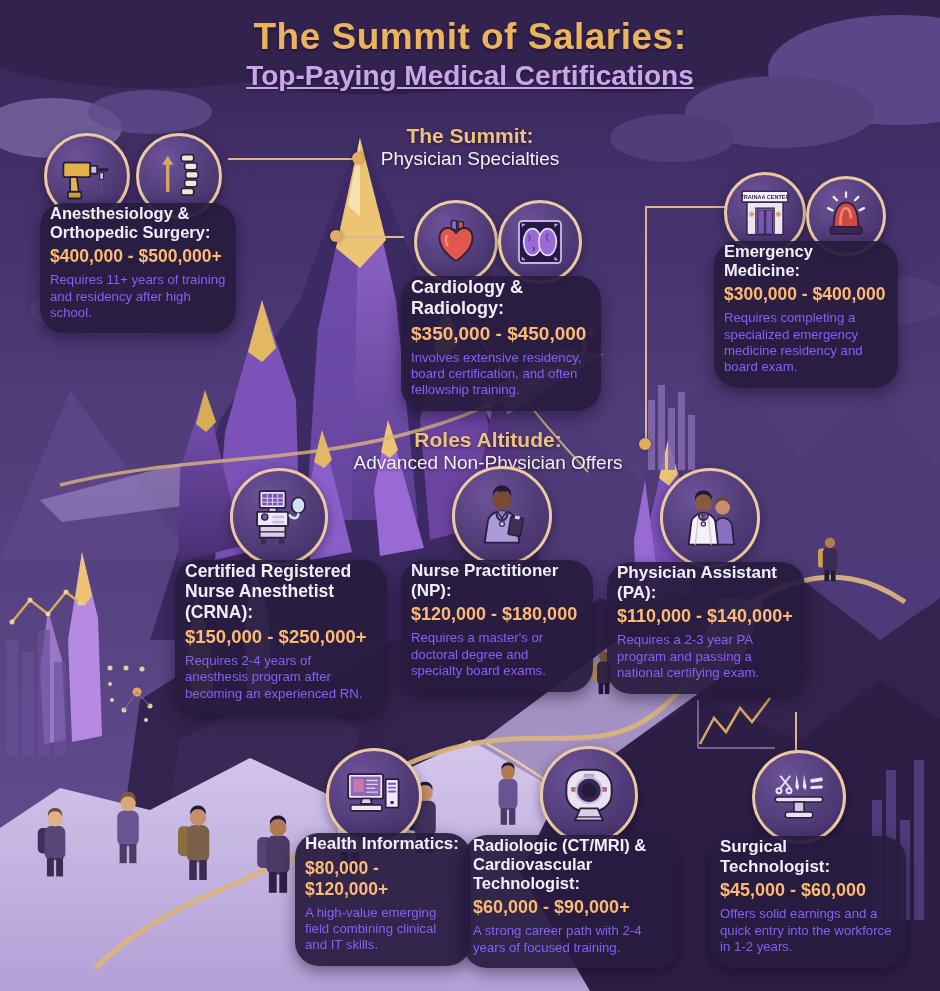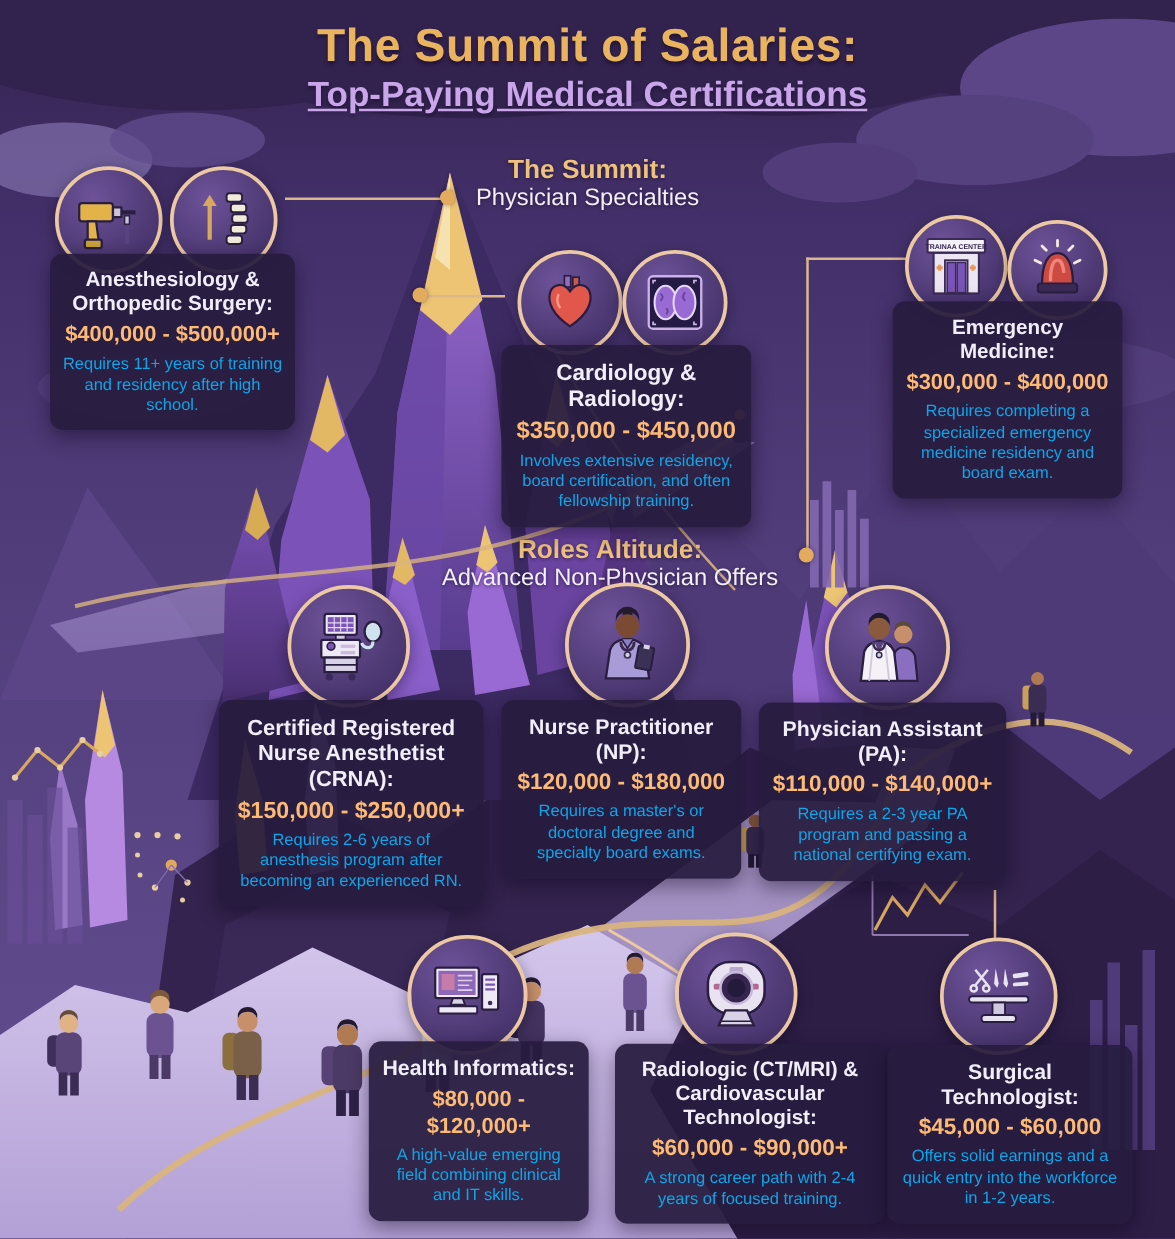--- a/index.html
+++ b/index.html
@@ -13,27 +13,27 @@
   
   .main-title{left:0;right:0;top:16px;text-align:center;}
   .title-line1{font-size:37px;font-weight:bold;color:#eab45e;letter-spacing:.5px;text-shadow:0 2px 3px rgba(20,10,40,.55);}
   .title-line2{font-size:28px;font-weight:600;color:#c9a6ea;margin-top:2px;text-shadow:0 2px 3px rgba(20,10,40,.45);text-decoration:underline;}
   
   .section-header{text-align:center;transform:translateX(-50%);white-space:nowrap;}
   .section-heading{font-size:21px;font-weight:bold;color:#eec27c;text-shadow:0 1px 3px rgba(20,10,40,.6);}
   .section-sub{font-size:19px;color:#f4f0fa;text-shadow:0 1px 3px rgba(20,10,40,.6);}
   
   .card{
-    position:absolute;background:rgba(39,28,62,.93);border-radius:10px;
-    padding:12px 10px 12px;text-align:center;color:#f2eef8;
+    position:absolute;background:rgba(39,28,62,.93);border-radius:24px;
+    padding:1px 10px 12px;text-align:left;color:#f2eef8;
     box-shadow:0 5px 16px rgba(10,5,25,.45);
   }
   .card-title{font-weight:bold;font-size:16.5px;line-height:1.16;}
   .card-salary{font-weight:bold;font-size:18px;color:#fdba74;margin-top:4px;}
-  .card-desc{font-size:13.2px;line-height:1.24;margin-top:5px;color:#0ea5e9;}
+  .card-desc{font-size:13.2px;line-height:1.24;margin-top:5px;color:#8b5cf6;}
   
   .icon-circle{
     position:absolute;border-radius:50%;border:3px solid #ecc9a2;
     background:radial-gradient(circle at 35% 28%,#6d5299 0%,#513c78 55%,#3f2c62 100%);
     display:flex;align-items:center;justify-content:center;
     box-shadow:0 4px 12px rgba(10,5,25,.4);
   }
   
   .hline{position:absolute;height:2px;background:#dcb68c;}
   .vline{position:absolute;width:2px;background:#dcb68c;}
@@ -459,42 +459,42 @@
 
   <div class="card" style="left:714px;top:241px;width:164px">
     <div class="card-title" style="font-size:16.5px">Emergency Medicine:</div>
     <div class="card-salary" style="font-size:17.5px">$300,000 - $400,000</div>
     <div class="card-desc">Requires completing a specialized emergency medicine residency and board exam.</div>
   </div>
 
   <div class="card" style="left:175px;top:560px;width:192px">
     <div class="card-title" style="font-size:17.5px">Certified Registered Nurse Anesthetist (CRNA):</div>
     <div class="card-salary" style="font-size:18.5px">$150,000 - $250,000+</div>
-    <div class="card-desc">Requires 2-6 years of anesthesis program after becoming an experienced RN.</div>
+    <div class="card-desc">Requires 2-4 years of anesthesis program after becoming an experienced RN.</div>
   </div>
 
   <div class="card" style="left:401px;top:560px;width:172px">
     <div class="card-title" style="font-size:17px">Nurse Practitioner (NP):</div>
     <div class="card-salary" style="font-size:18px">$120,000 - $180,000</div>
     <div class="card-desc">Requires a master's or doctoral degree and specialty board exams.</div>
   </div>
 
   <div class="card" style="left:607px;top:562px;width:178px">
     <div class="card-title" style="font-size:17px">Physician Assistant (PA):</div>
     <div class="card-salary" style="font-size:18px">$110,000 - $140,000+</div>
     <div class="card-desc">Requires a 2-3 year PA program and passing a national certifying exam.</div>
   </div>
 
   <div class="card" style="left:295px;top:833px;width:156px">
     <div class="card-title" style="font-size:17px">Health Informatics:</div>
     <div class="card-salary" style="font-size:17.5px">$80,000 - $120,000+</div>
     <div class="card-desc">A high-value emerging field combining clinical and IT skills.</div>
   </div>
 
-  <div class="card" style="left:492px;top:835px;width:196px">
+  <div class="card" style="left:463px;top:835px;width:196px">
     <div class="card-title" style="font-size:16.5px">Radiologic (CT/MRI) &amp; Cardiovascular Technologist:</div>
     <div class="card-salary" style="font-size:18px">$60,000 - $90,000+</div>
     <div class="card-desc">A strong career path with 2-4 years of focused training.</div>
   </div>
 
   <div class="card" style="left:710px;top:836px;width:176px">
     <div class="card-title" style="font-size:17px">Surgical Technologist:</div>
     <div class="card-salary" style="font-size:18px">$45,000 - $60,000</div>
     <div class="card-desc">Offers solid earnings and a quick entry into the workforce in 1-2 years.</div>
   </div>

